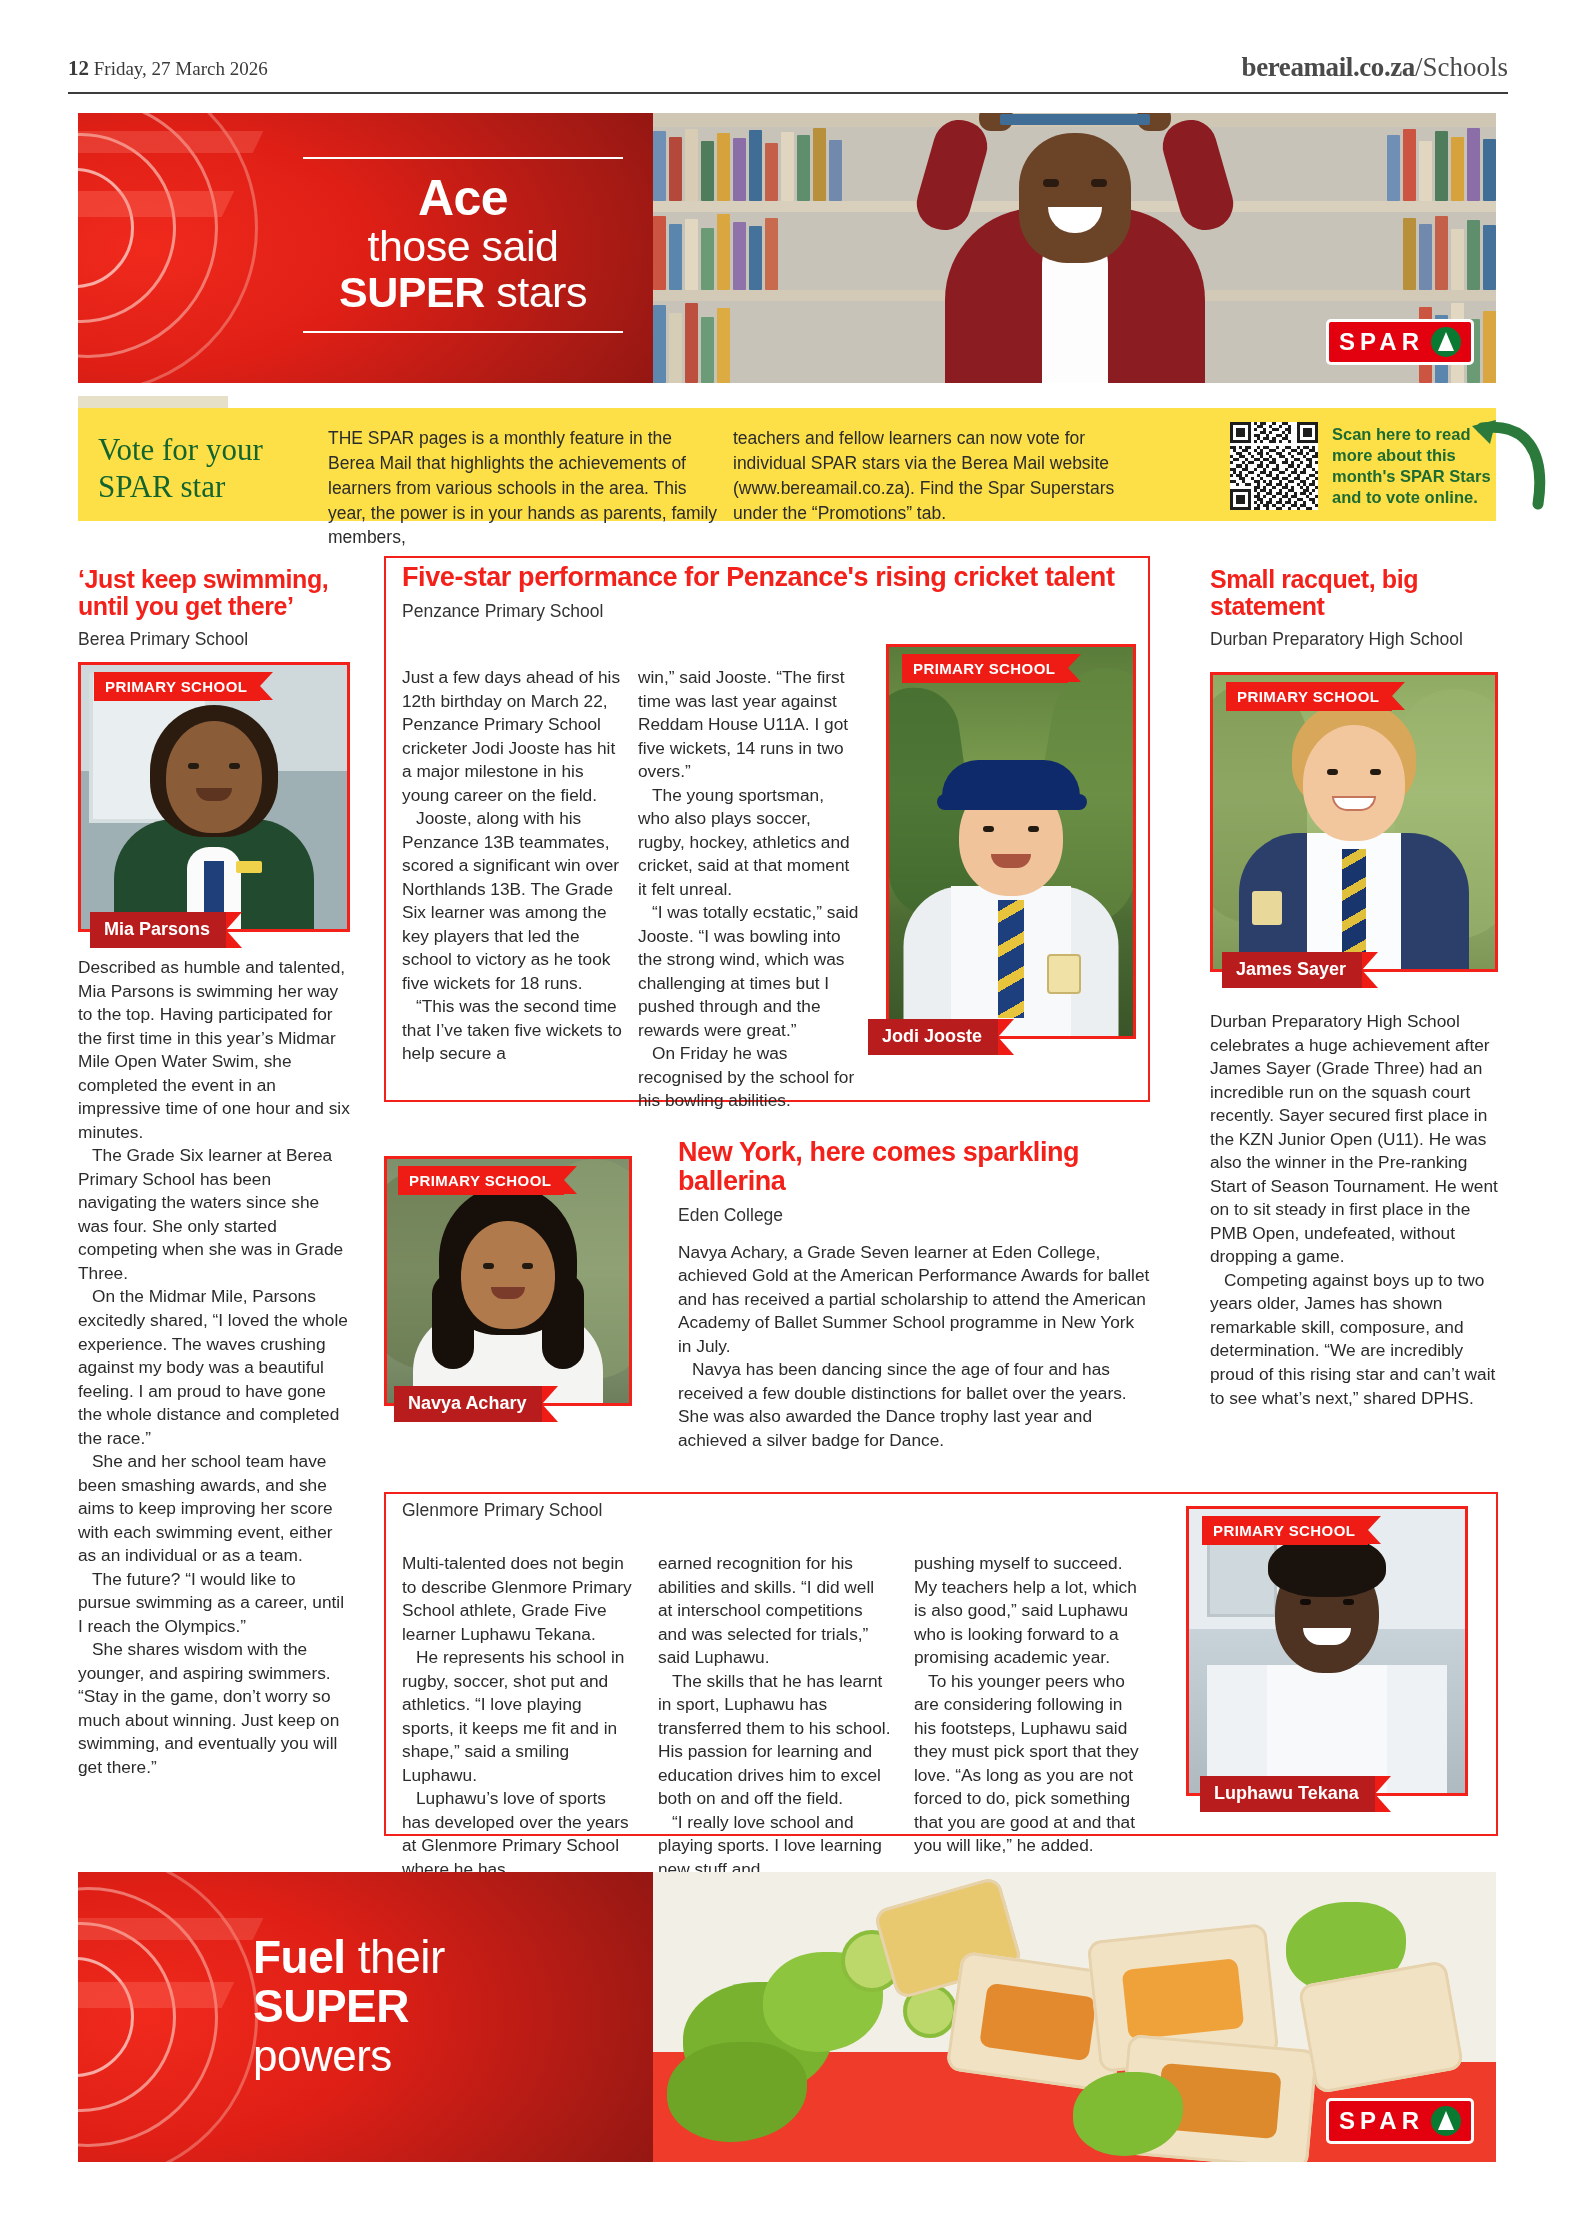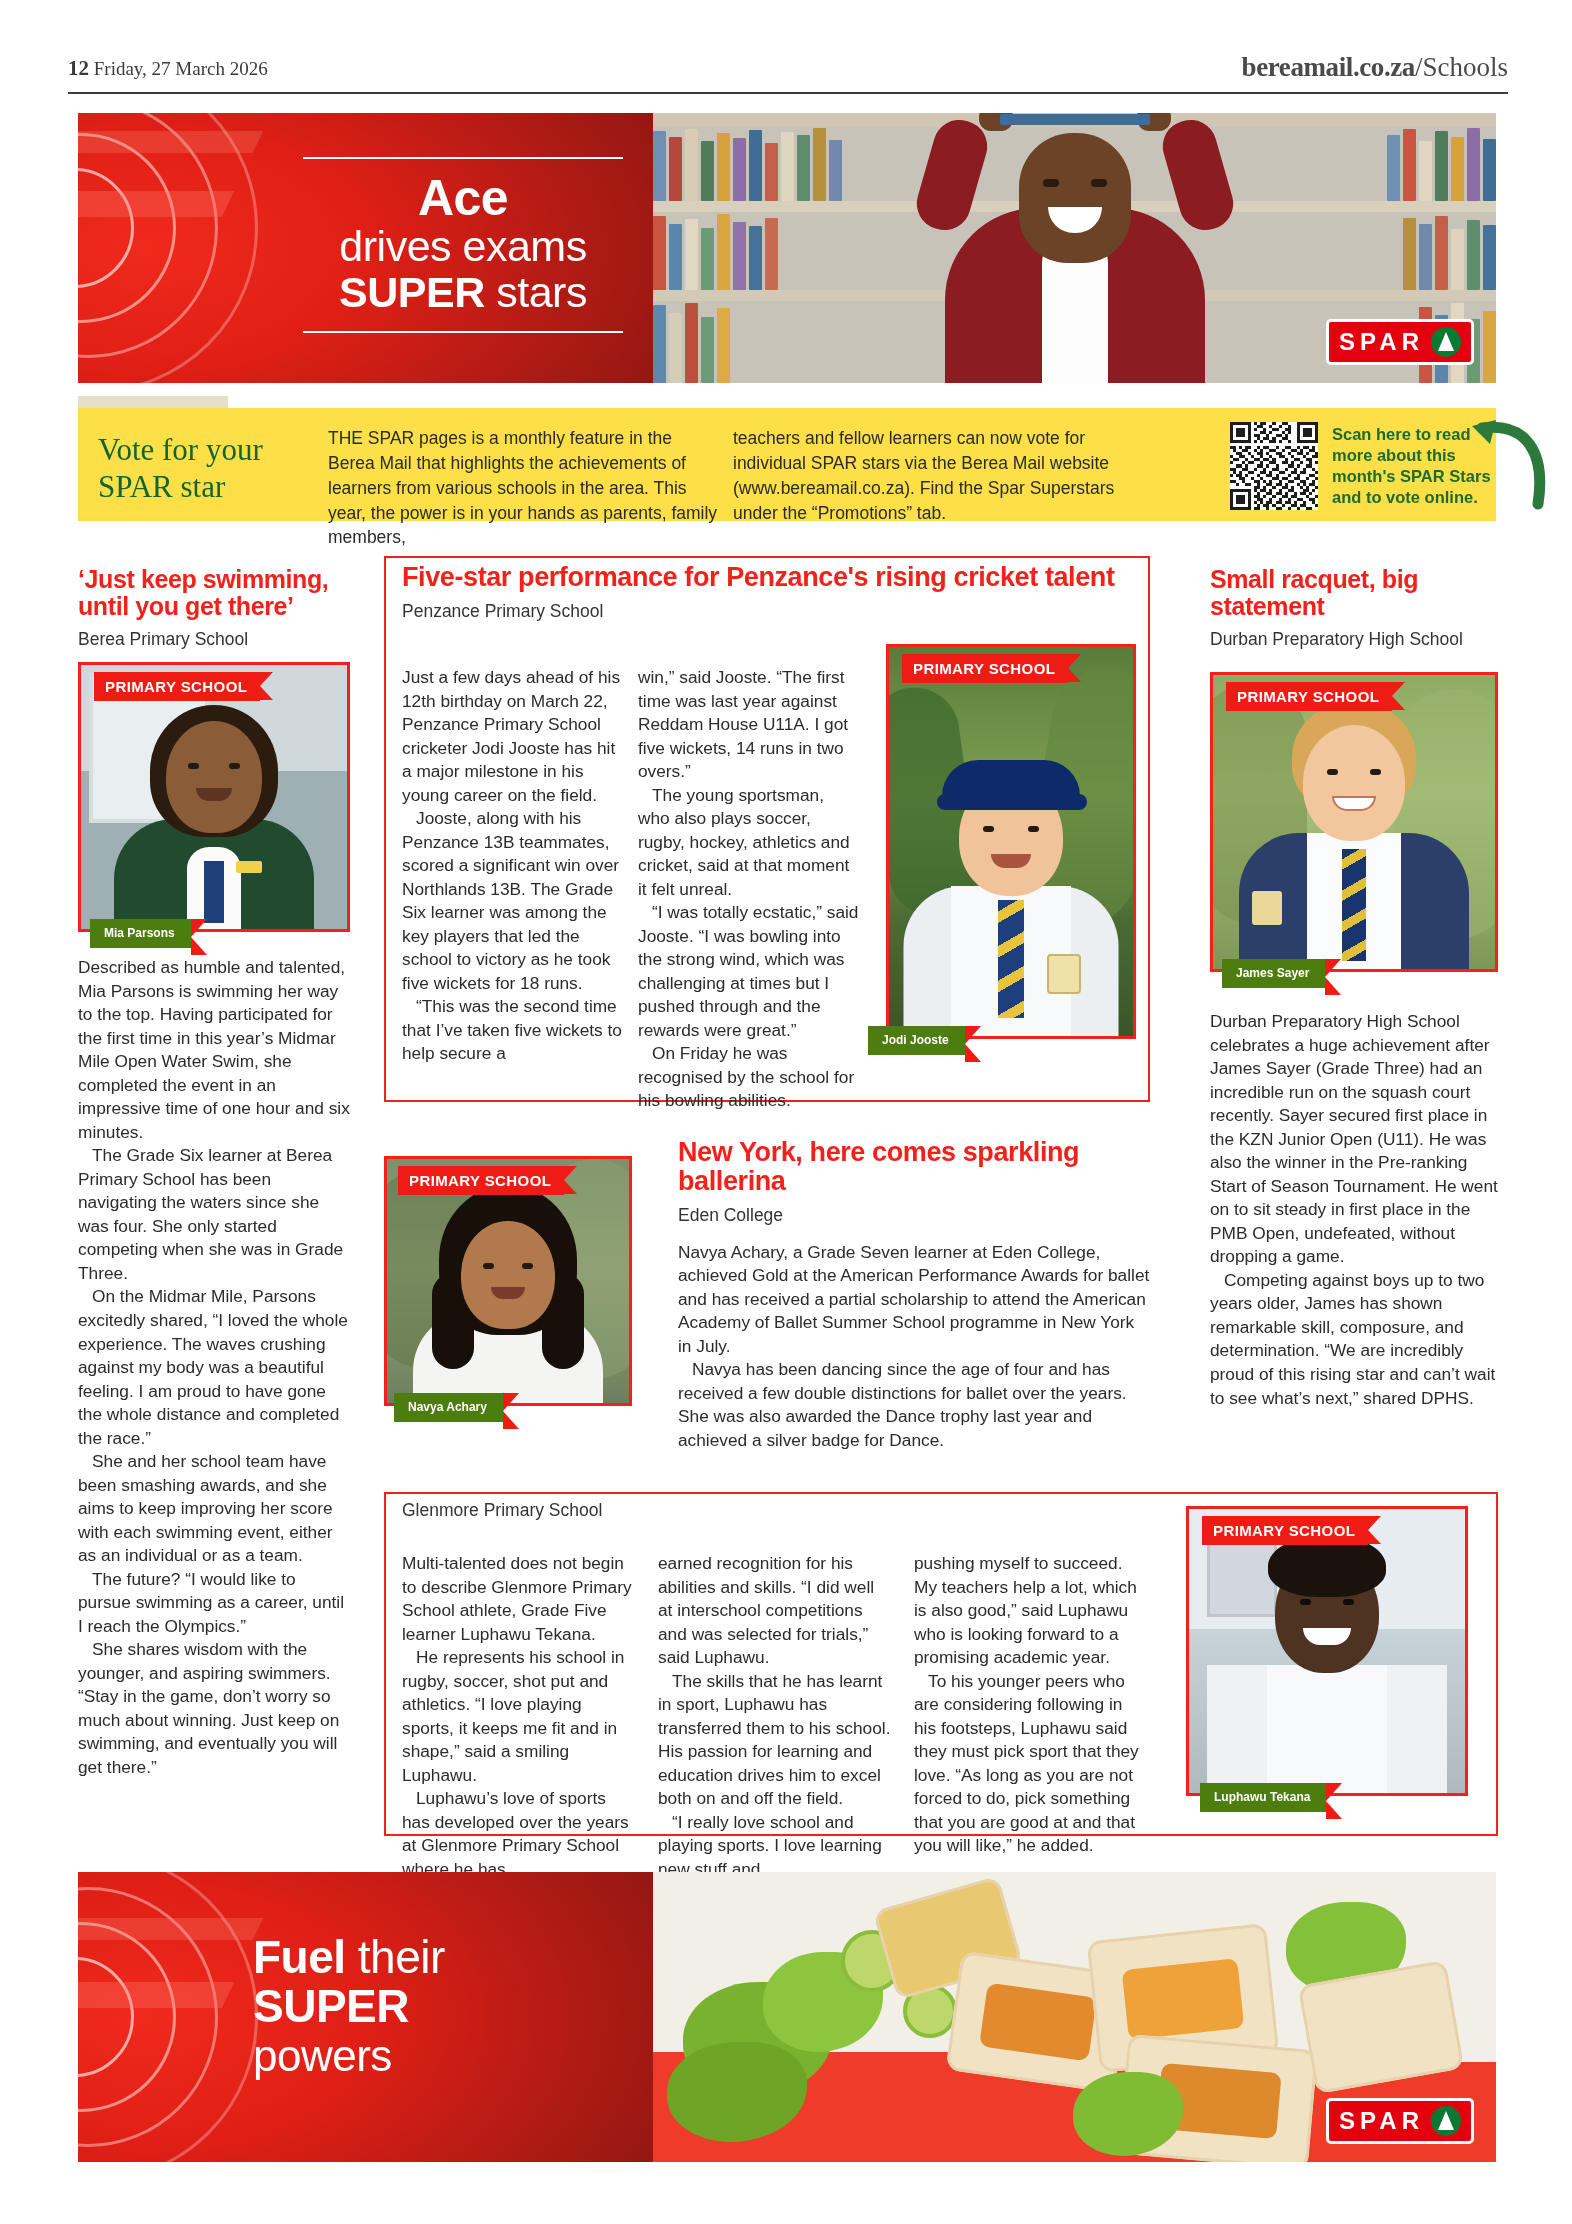--- a/index.html
+++ b/index.html
@@ -112,22 +112,22 @@
   .tag-ps {
     position:absolute; z-index:3; background:#ef1c16; color:#fff;
     font-weight:bold; font-size:15px; letter-spacing:.4px;
     padding:6px 13px 6px 11px;
   }
   .tag-ps::after {
     content:""; position:absolute; right:-13px; top:0; width:0; height:0;
     border-top:14px solid #ef1c16; border-bottom:14px solid #ef1c16; border-right:13px solid transparent;
   }
   .name-ribbon {
-    position:absolute; z-index:4; background:#4d7c0f; color:#fff;
-    font-weight:bold; font-size:12px; padding:7px 16px 8px 14px;
+    position:absolute; z-index:4; background:#b91c1c; color:#fff;
+    font-weight:bold; font-size:18px; padding:7px 16px 8px 14px;
   }
   .name-ribbon::after {
     content:""; position:absolute; right:-16px; top:0; width:0; height:0;
     border-top:18px solid #ef1c16; border-bottom:18px solid #ef1c16; border-right:16px solid transparent;
   }
 
   
   .pbg { position:absolute; inset:0; }
   .face { position:absolute; border-radius:50% 50% 46% 46%; }
   .torso { position:absolute; left:50%; transform:translateX(-50%); border-radius:60px 60px 0 0; }
@@ -183,21 +183,21 @@
     <div class="banner-left">
       <div class="swirl s1"></div>
       <div class="swirl s2"></div>
       <div class="swirl s3"></div>
       <div class="swirl s4"></div>
       <div class="sbar"></div>
       <div class="sbar2"></div>
       <div class="banner-copy">
         <div class="hr"></div>
         <div class="ace">Ace</div>
-        <div class="those">drives exams</div>
+        <div class="those">those said</div>
         <div class="superstars"><b>SUPER</b><span> stars</span></div>
         <div class="hr b"></div>
       </div>
     </div>
     <div class="banner-photo">
 
       <div class="shelf" style="top:0;height:14px;background:#cfc6b4;"></div>
       <div class="books" style="left:0;top:14px;height:74px;">
         <div class="bk" style="height:70px;background:#6f8fb5;"></div>
         <div class="bk" style="height:64px;background:#b4483a;"></div>

